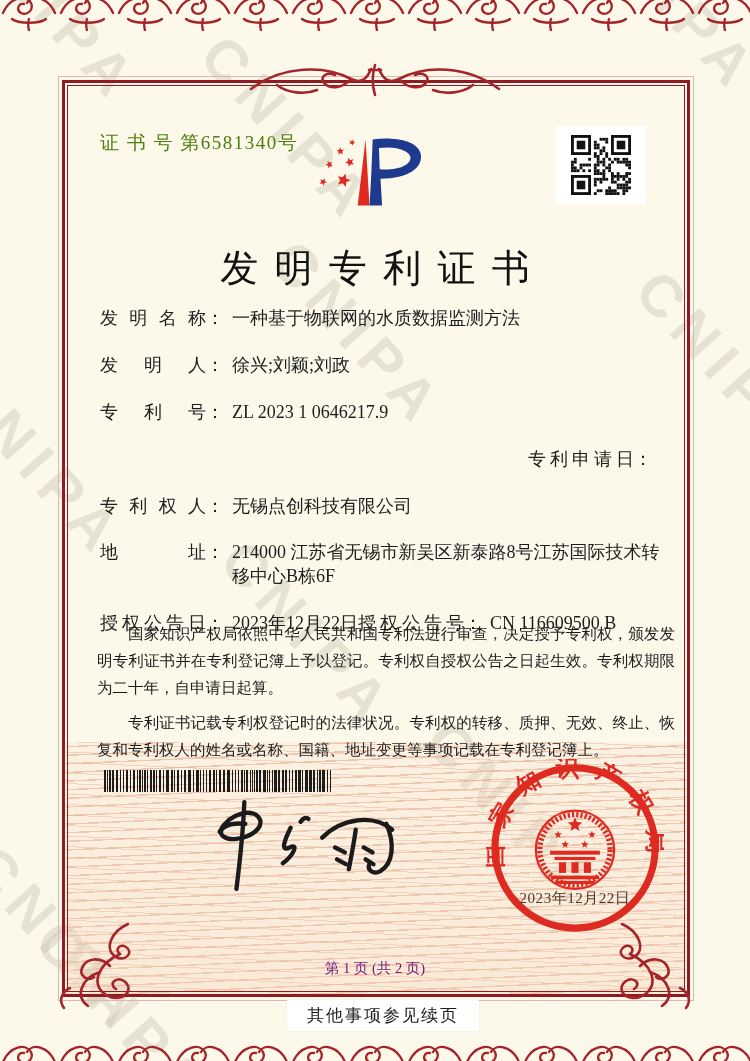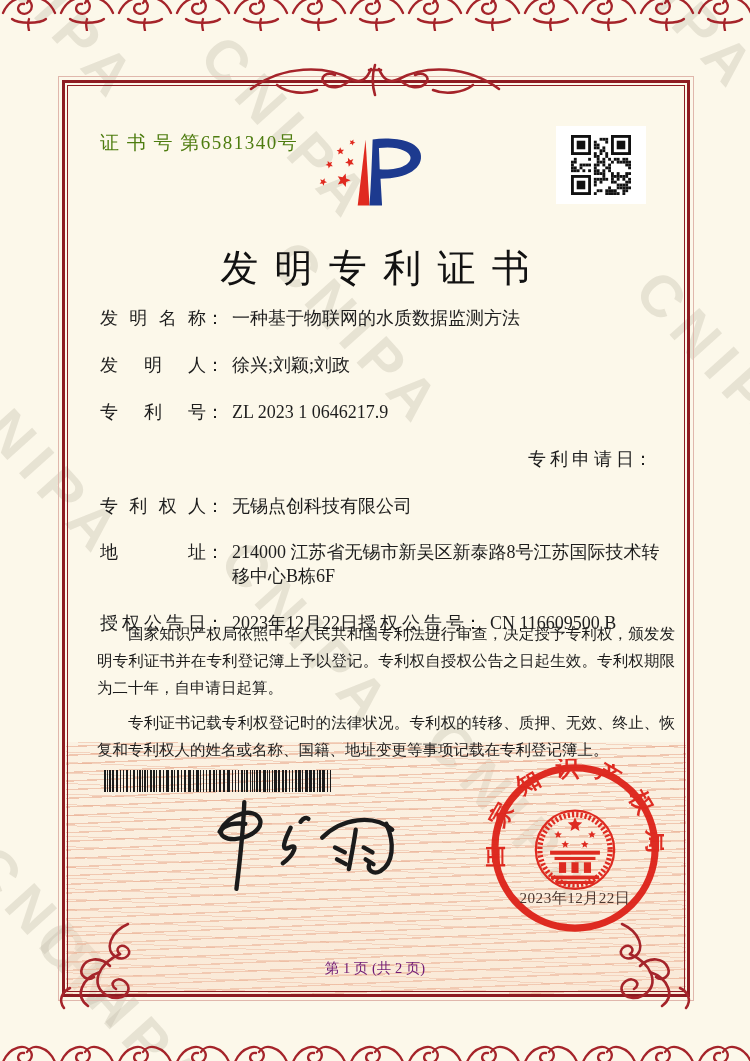--- a/index.html
+++ b/index.html
@@ -603,14 +603,15 @@
           <rect x="96" y="116" width="8" height="12"></rect>
           <rect x="110" y="116" width="8" height="12"></rect>
           <rect x="73" y="131" width="54" height="4"></rect>
           <rect x="78" y="137" width="44" height="3.5"></rect>
         </g>
       </g>
       <text x="100" y="162" text-anchor="middle" font-size="17" fill="#402d26" letter-spacing="0.5" font-family="'Liberation Serif','DejaVu Serif',serif">2023年12月22日</text>
     </svg>
 
     <div class="page-info">第 1 页 (共 2 页)</div>
+    <div class="note-box">其他事项参见续页</div>
   </div>
 </div>
 
 </body></html>

